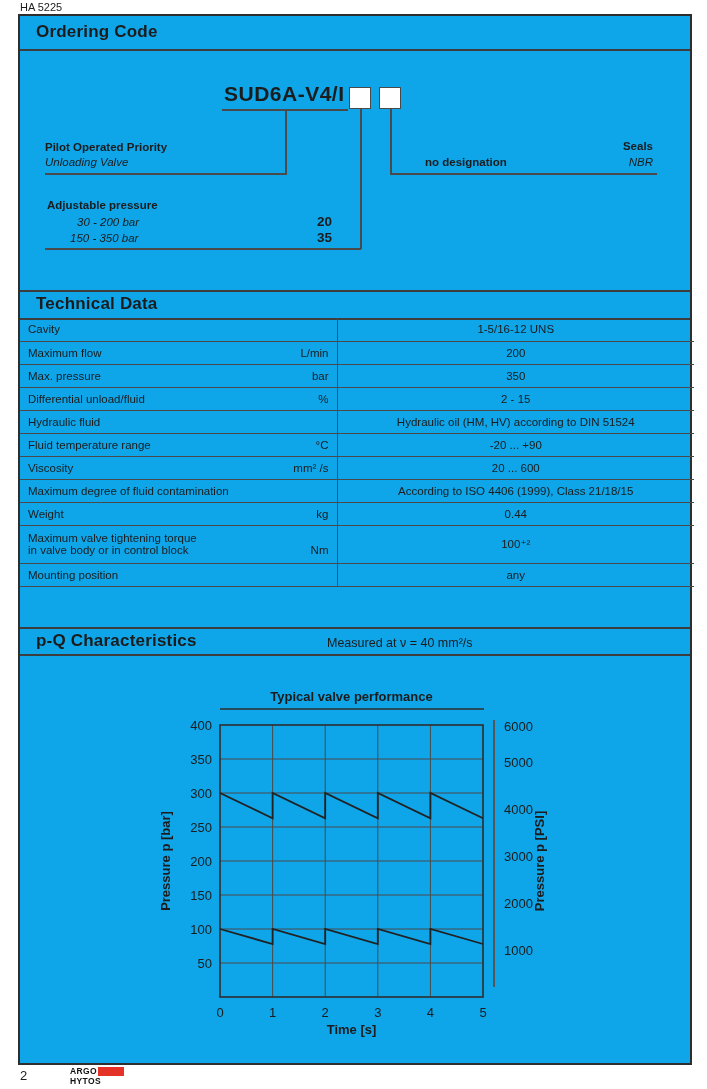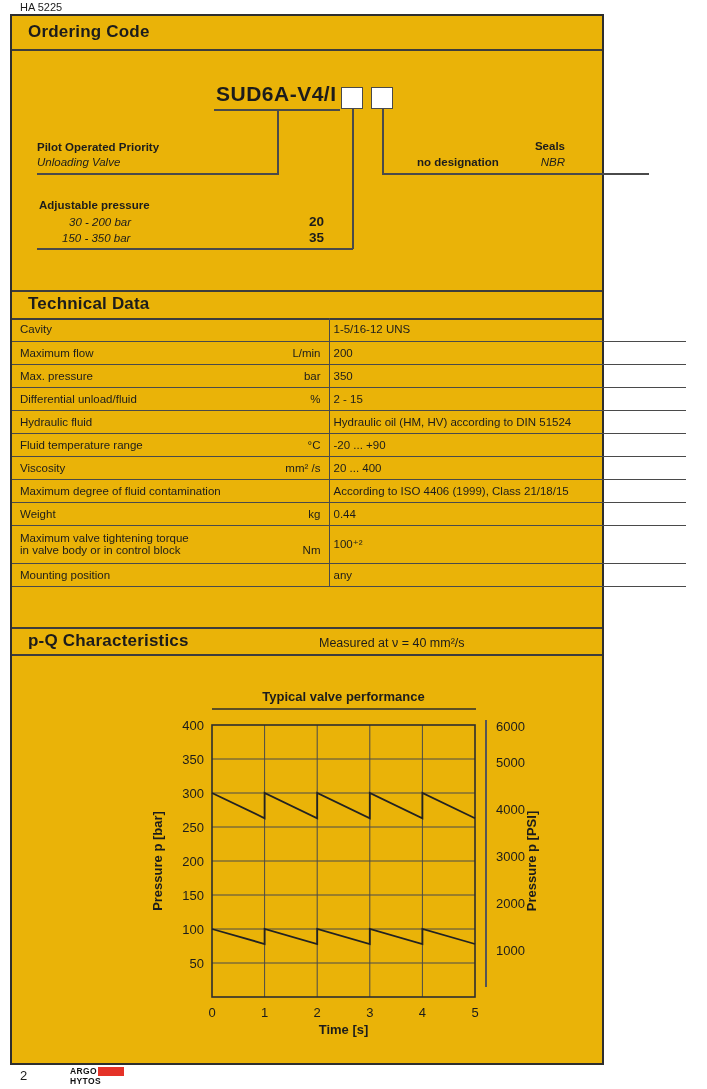--- a/index.html
+++ b/index.html
@@ -3,42 +3,42 @@
 <meta charset="utf-8">
 <style>
   * { margin:0; padding:0; box-sizing:border-box; }
   html,body { background:#fff; }
   body {
     width:707px; height:1089px; position:relative; overflow:hidden;
     font-family:"Liberation Sans","DejaVu Sans",sans-serif; color:#1c1c1c;
   }
   .doc-code { position:absolute; left:20px; top:1px; font-size:11px; }
   .main-box {
-    position:absolute; left:10px; top:14px; width:594px; height:1051px;
-    border:2px solid #2e2e2e; background:#eab308;
+    position:absolute; left:18px; top:14px; width:674px; height:1051px;
+    border:2px solid #2e2e2e; background:#0ea5e9;
   }
   .hline { position:absolute; left:0; width:100%; height:1.5px; background:#3d3d3d; }
   .section-title { position:absolute; left:16px; font-size:17px; font-weight:bold; letter-spacing:.2px; }
 
   
   .ord-code { position:absolute; left:204px; top:66px; font-size:21px; font-weight:bold; letter-spacing:.5px; }
   .ord-box { position:absolute; top:71px; width:22px; height:22px; border:1.5px solid #4a4a4a; background:#fff; }
   .vline { position:absolute; width:1.5px; background:#4a4a4a; }
   .uline { position:absolute; height:1.5px; background:#4a4a4a; }
   .lbl-b { position:absolute; font-size:11.5px; font-weight:bold; white-space:nowrap; }
   .lbl-r { position:absolute; font-size:11.5px; white-space:nowrap;font-style:italic; }
   .opt-code { position:absolute; font-size:13.5px; font-weight:bold; width:30px; text-align:right; }
 
   
   table.tech { position:absolute; top:302px; left:0; width:674px; border-collapse:collapse; table-layout:fixed; }
   table.tech td { border-bottom:1.4px solid #4a4a4a; font-size:11.5px; vertical-align:middle; }
   td.cell-left { width:317px; border-right:1.4px solid #4a4a4a; padding:2px 8px 2px 8px; }
   td.cell-left .cl-in { display:flex; justify-content:space-between; align-items:flex-end; gap:6px; }
   td.cell-left .lbl { white-space:pre-line; }
-  td.cell-val { padding:2px 4px;margin-top:44px; }
+  td.cell-val { text-align:center; padding:2px 4px;margin-top:44px; }
   tr.row-n { height:23px; }
   tr.row-tall { height:38px; }
 
   
   .measured-at { position:absolute; left:307px; top:620px; font-size:12.5px; }
 
   
   svg .tick { font-family:"Liberation Sans","DejaVu Sans",sans-serif; font-size:13px; fill:#1c1c1c; }
   svg .atitle { font-family:"Liberation Sans","DejaVu Sans",sans-serif; font-size:13px; font-weight:bold; fill:#1c1c1c; }
   svg .ctitle { font-family:"Liberation Sans","DejaVu Sans",sans-serif; font-size:13px; font-weight:bold; fill:#1c1c1c; }
@@ -147,21 +147,21 @@
           </td>
         <td class="cell-val">-20 ... +90</td>
       </tr>
       <tr class="row-n">
         <td class="cell-left">
             <div class="cl-in">
               <span class="lbl">Viscosity</span>
               <span class="unit">mm² /s</span>
             </div>
           </td>
-        <td class="cell-val">20 ... 400</td>
+        <td class="cell-val">20 ... 600</td>
       </tr>
       <tr class="row-n">
         <td class="cell-left">
             <div class="cl-in">
               <span class="lbl">Maximum degree of fluid contamination</span>
               <span class="unit"></span>
             </div>
           </td>
         <td class="cell-val">According to ISO 4406 (1999), Class 21/18/15</td>
       </tr>

